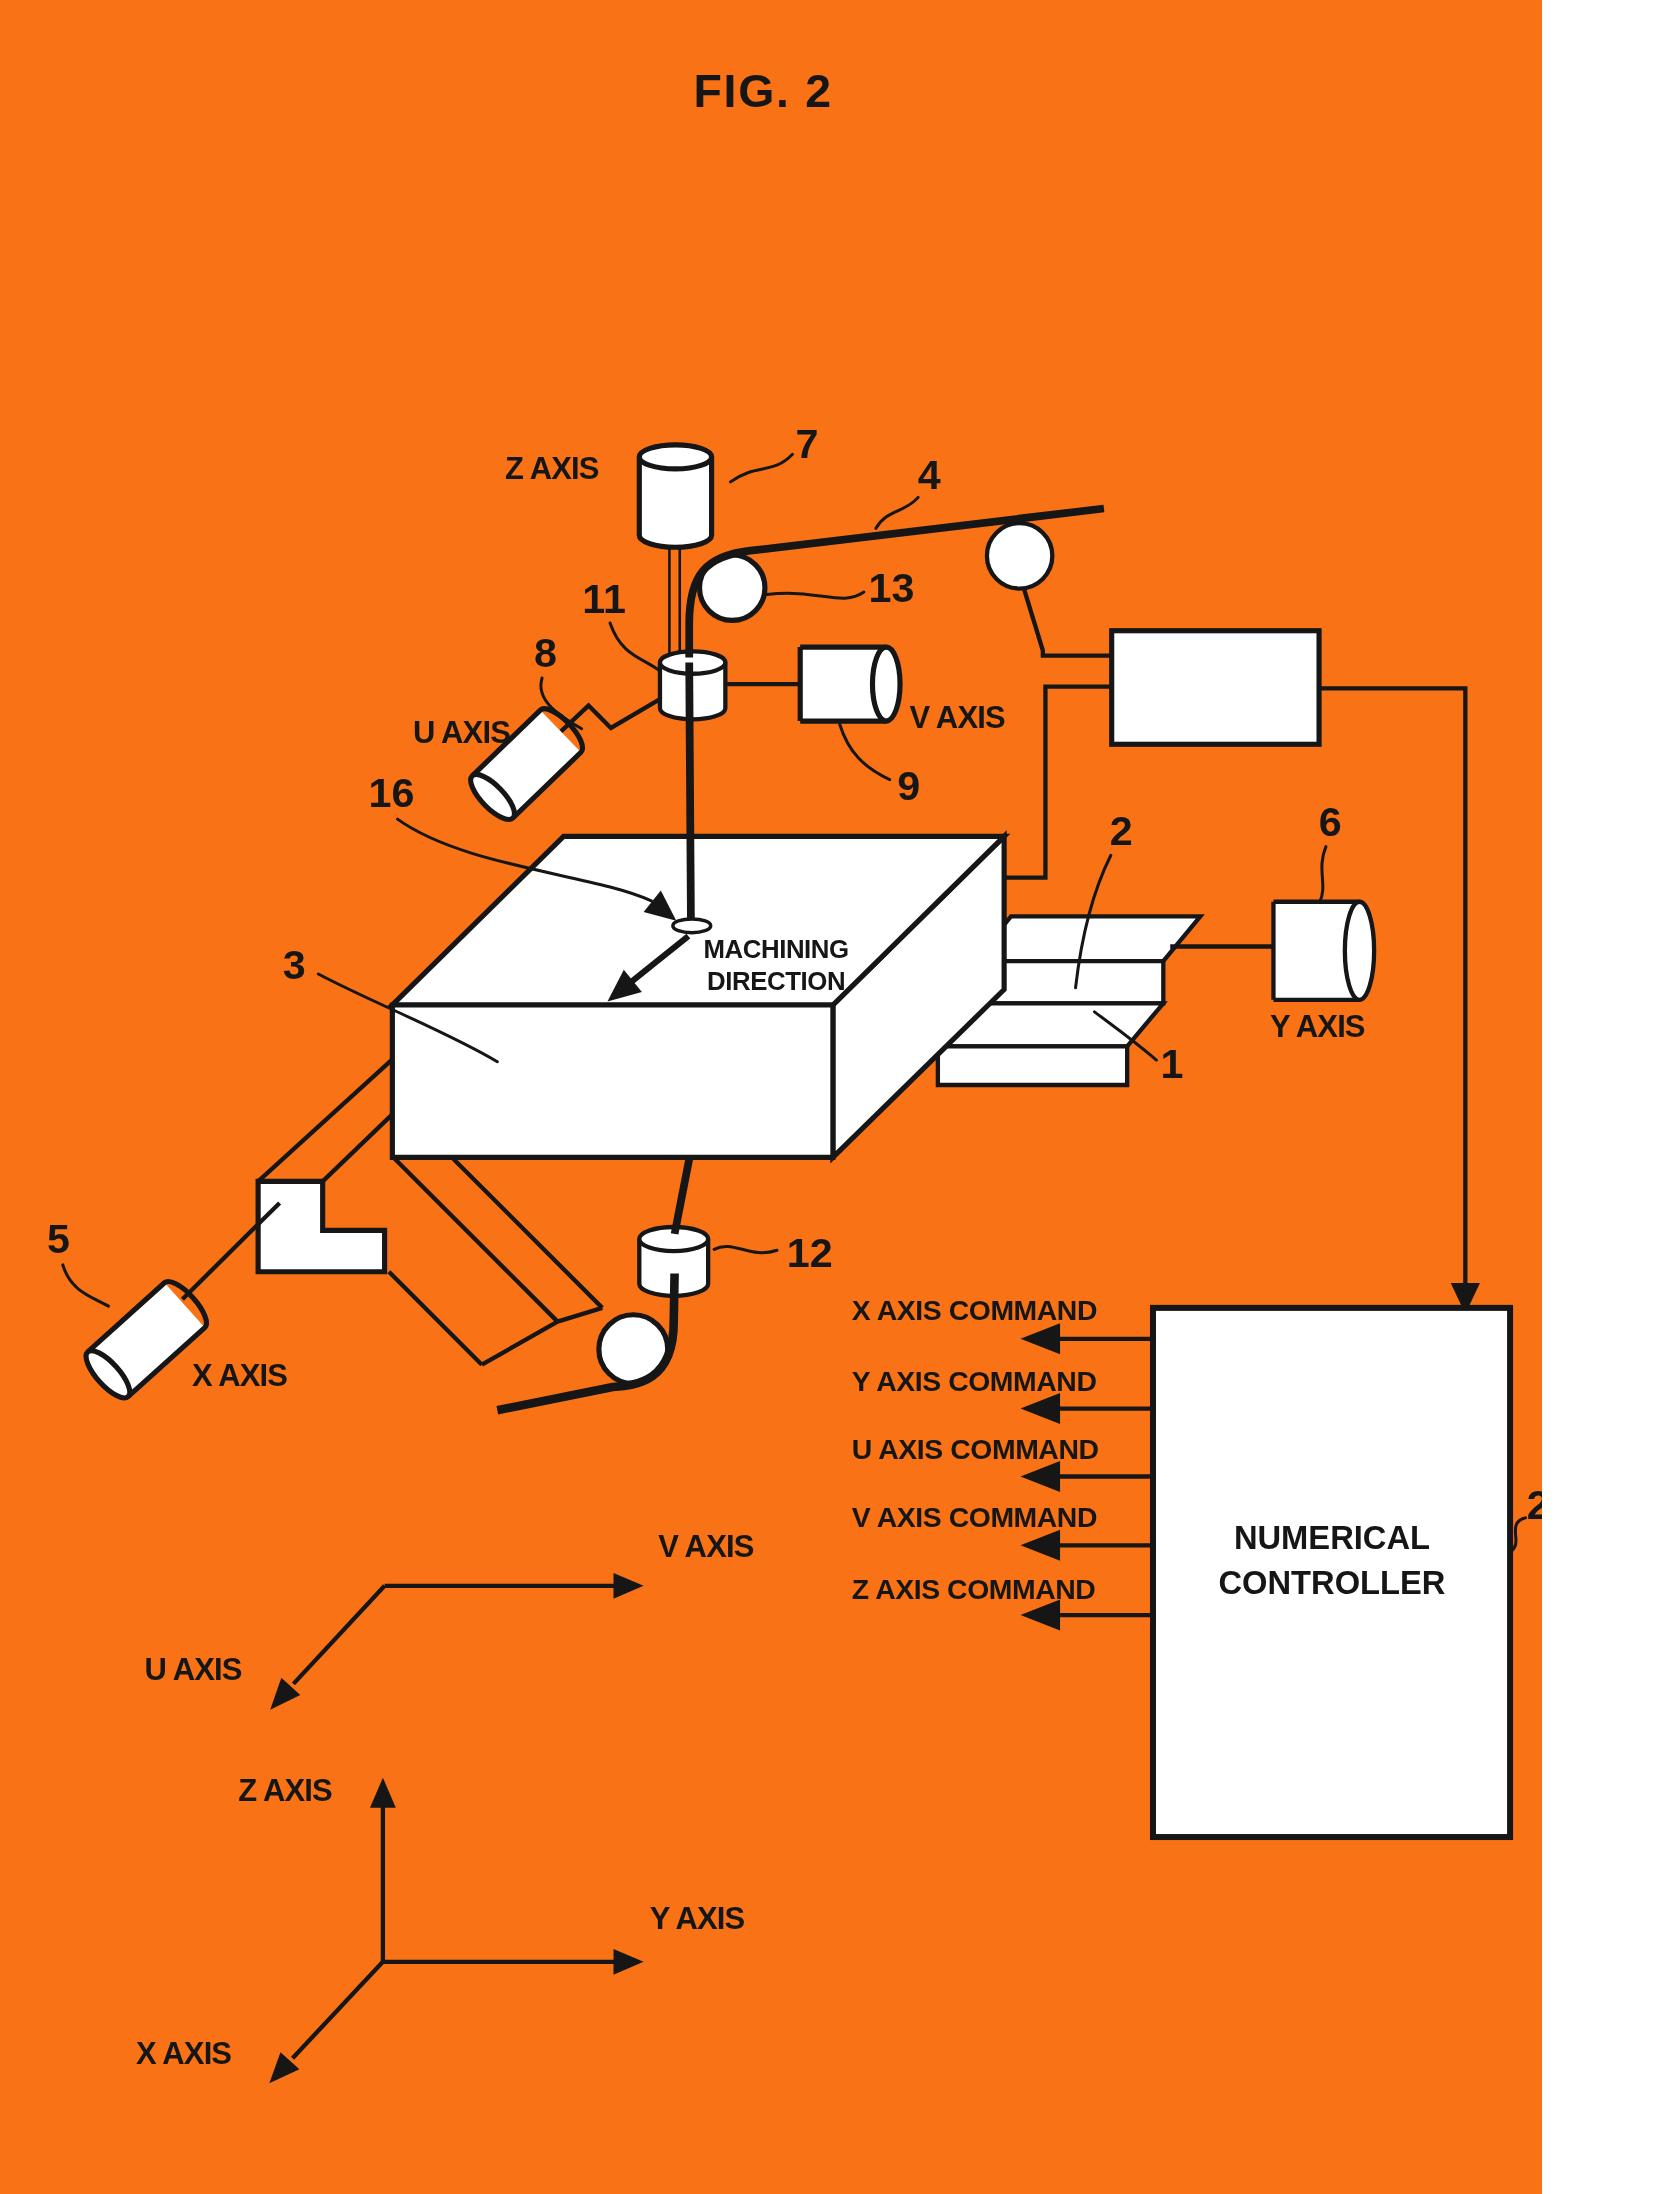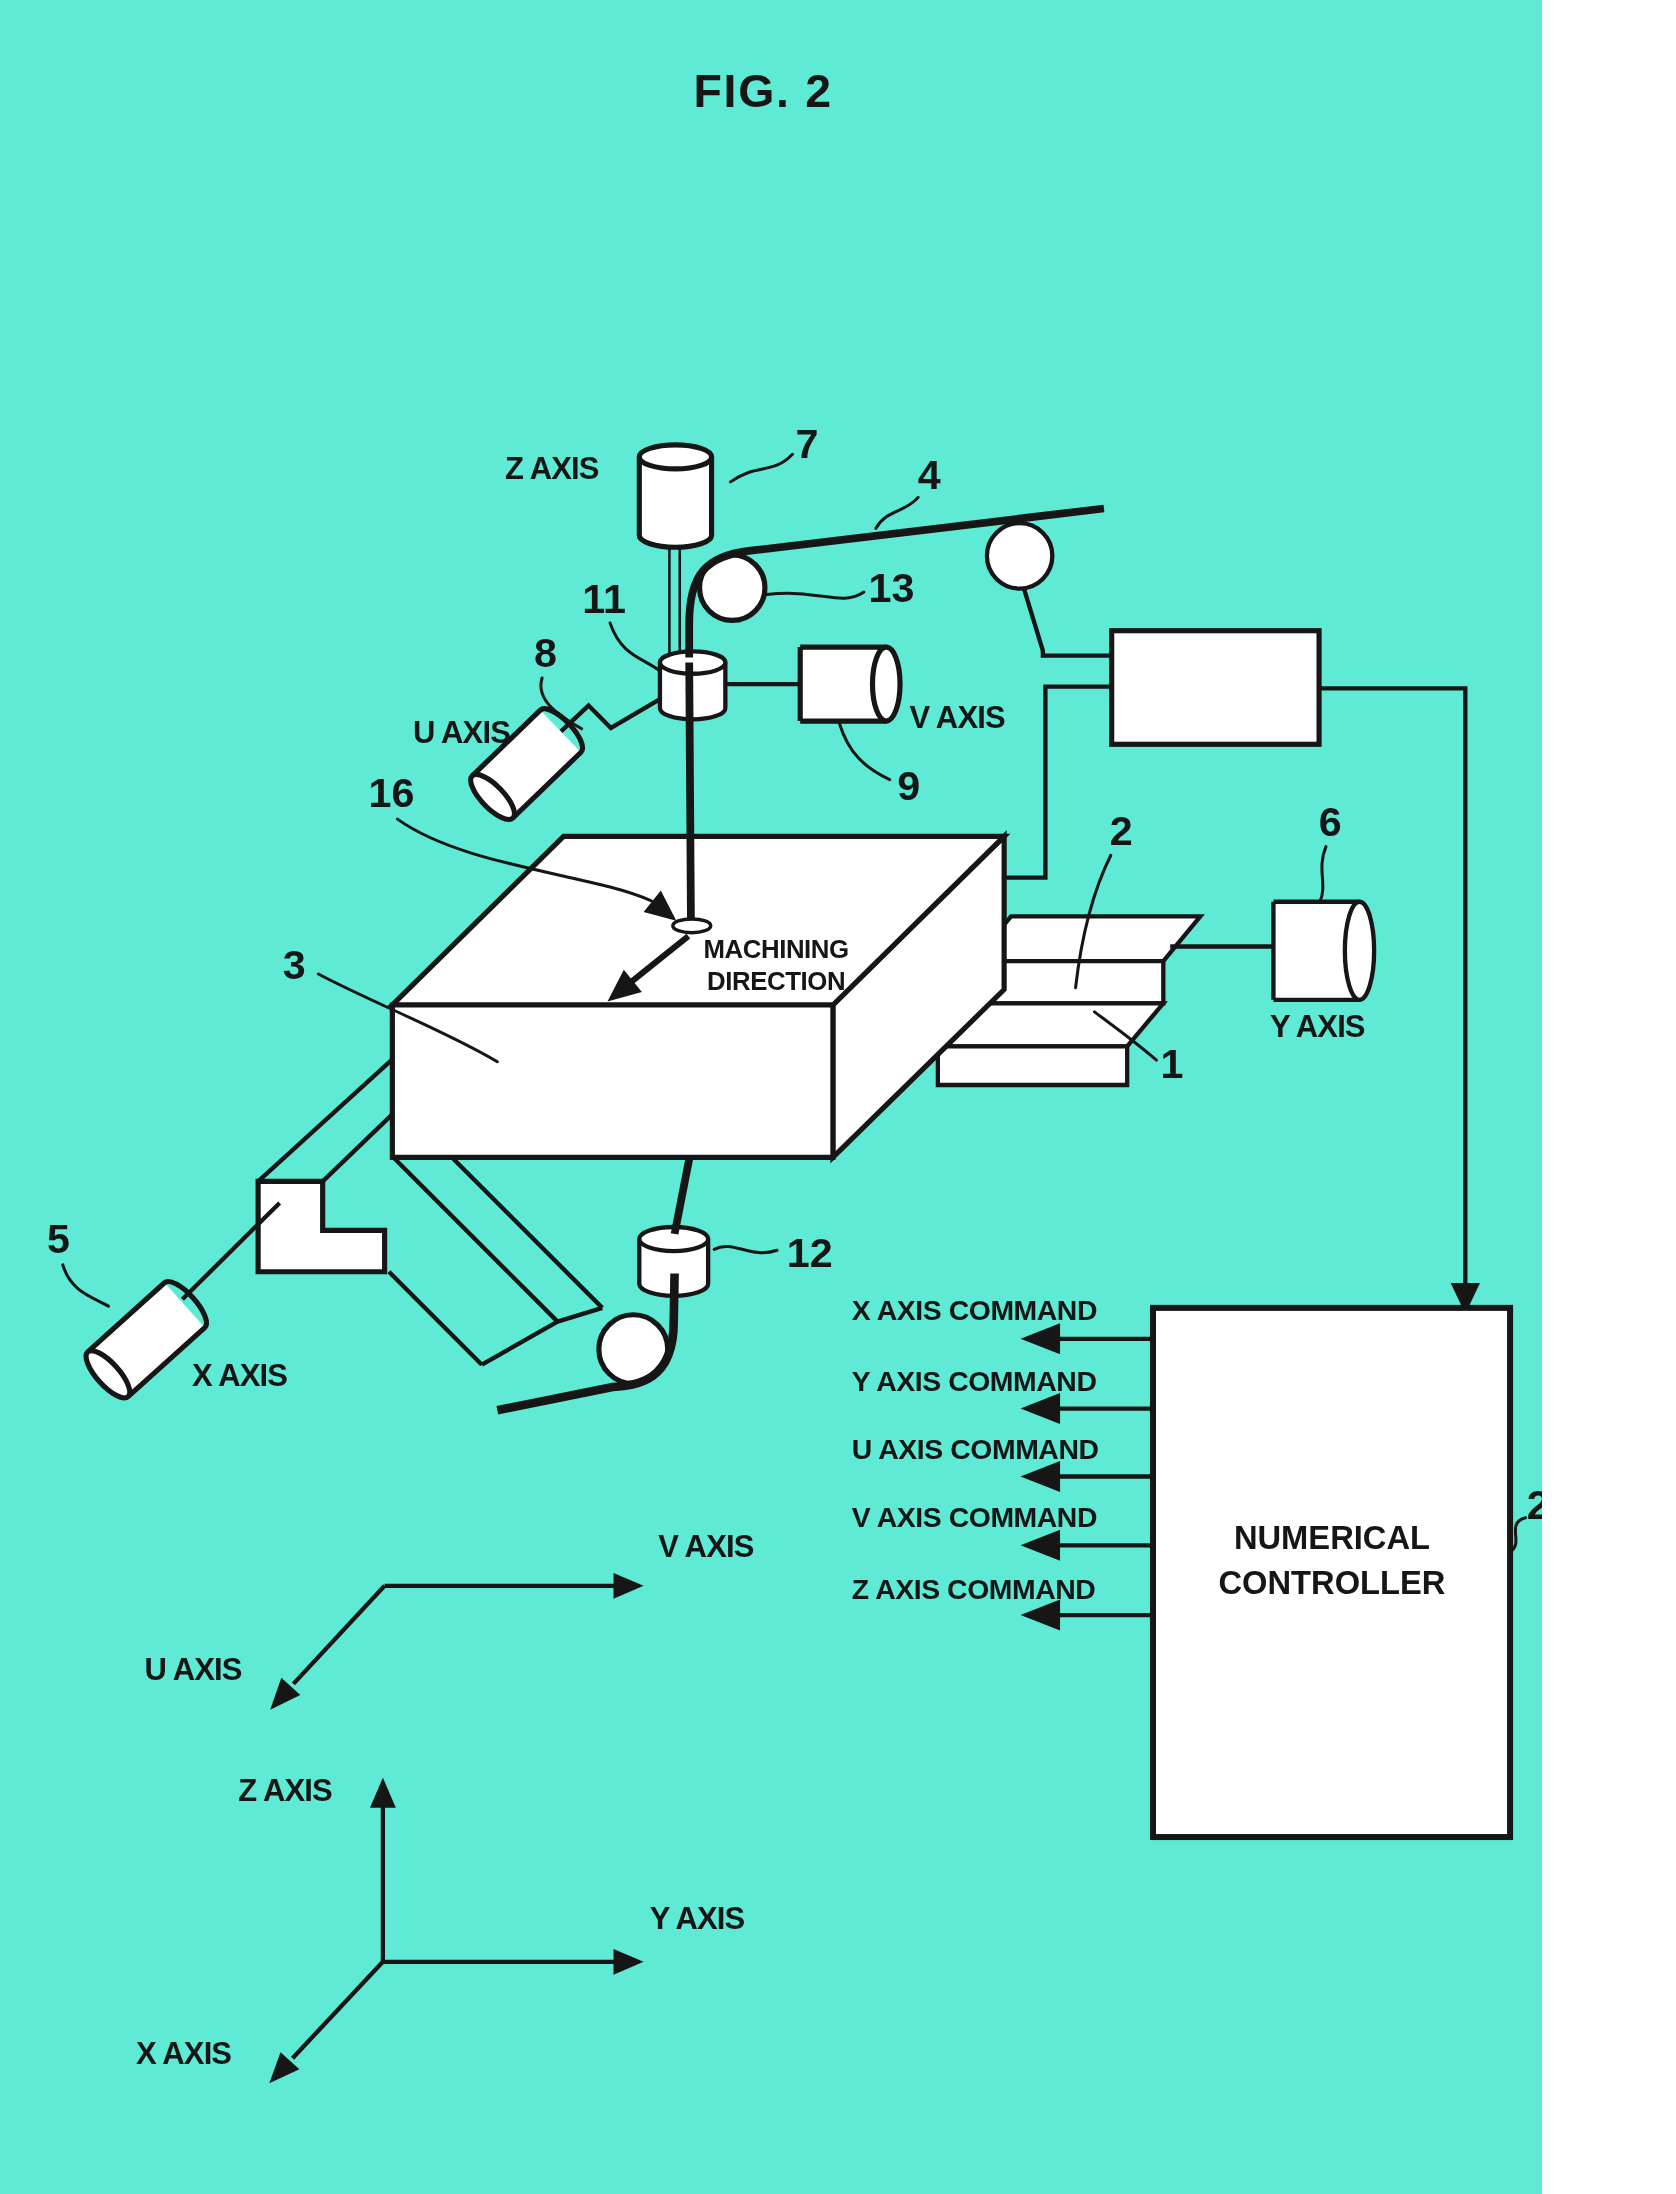--- a/index.html
+++ b/index.html
@@ -1,16 +1,16 @@
 <!DOCTYPE html>
 <html style="font-size:13.8px"><head>
 <meta charset="utf-8">
 <style>
   html,body{margin:0;padding:0;background:#ffffff;}
-  .page{position:relative;width:1542px;height:2195px;background:#5eead4;overflow:hidden;
+  .page{position:relative;width:1542px;height:2195px;background:#f97316;overflow:hidden;
         font-family:"Liberation Sans",sans-serif;}
   svg{position:absolute;left:0;top:0;}
   .ink{stroke:#161616;fill:none;}
   .fillw{fill:#ffffff;stroke:#161616;}
   .solid{fill:#161616;stroke:none;}
   text{fill:#161616;font-family:"Liberation Sans",sans-serif;}
   .t-title{font-size:54px;font-weight:700;letter-spacing:2px;}
   .t-axis{font-size:36px;font-weight:700;letter-spacing:-1px;}
   .t-cmd{font-size:33px;font-weight:700;letter-spacing:-0.5px;}
   .t-ref{font-size:48px;font-weight:600;}

